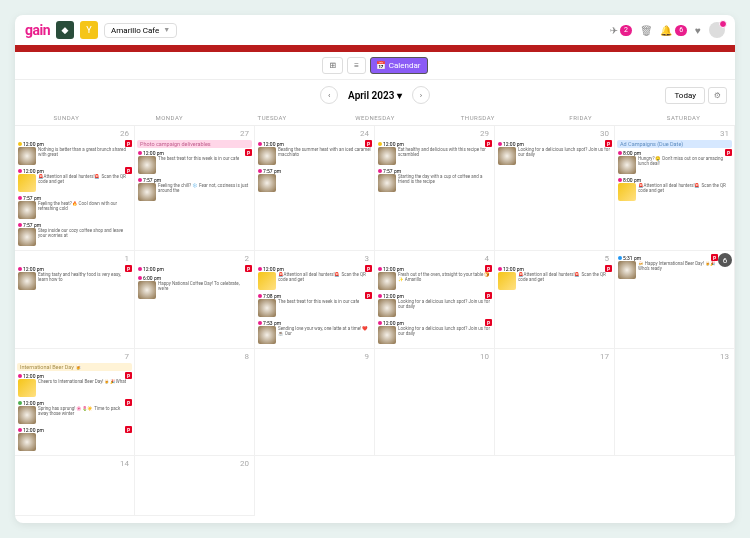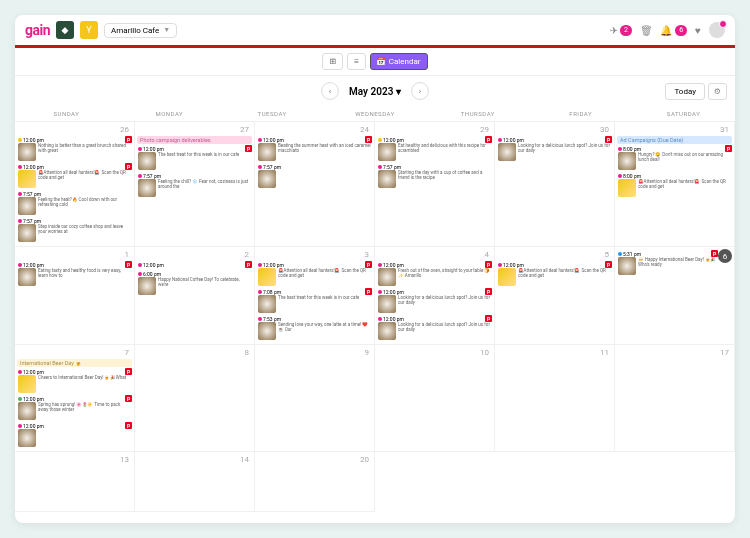--- a/index.html
+++ b/index.html
@@ -1,18 +1,18 @@
 <!DOCTYPE html>
 <html><head>
 <meta charset="utf-8">
 <style>
 *{box-sizing:border-box;margin:0;padding:0;font-family:-apple-system,BlinkMacSystemFont,"Segoe UI",Roboto,sans-serif}
 body{background:#e8f2f0;padding:15px;width:750px;height:538px;overflow:hidden}
 .app{background:#fff;border-radius:8px;box-shadow:0 2px 8px rgba(0,0,0,.08);height:508px;overflow:hidden;display:flex;flex-direction:column}
-.topbar{display:flex;align-items:center;padding:6px 10px;border-bottom:3px solid #b91c1c;gap:6px}
+.topbar{display:flex;align-items:center;padding:6px 10px;border-bottom:7px solid #b91c1c;gap:6px}
 .logo{font-weight:700;font-size:14px;color:#e91e8c;letter-spacing:-.5px}
 .ws-badge{width:18px;height:18px;border-radius:3px;display:flex;align-items:center;justify-content:center;font-size:9px;color:#fff}
 .ws-green{background:#2a4d3a}
 .ws-yellow{background:#f5c518}
 .brand-select{display:flex;align-items:flex-start;gap:4px;border:1px solid #ddd;border-radius:4px;padding:2px 6px;font-size:8px;cursor:pointer}
 .brand-select .chev{font-size:7px;color:#999}
 .topbar-right{margin-left:auto;display:flex;align-items:center;gap:8px}
 .badge-pill{display:inline-flex;align-items:center;gap:2px;font-size:8px}
 .badge-num{background:#e91e8c;color:#fff;border-radius:7px;padding:0 4px;font-size:7px;line-height:11px;min-width:11px;text-align:center}
 .icon-g{color:#888;font-size:10px}
@@ -80,21 +80,21 @@
   </div>
 
   <div class="viewbar">
     <button class="view-btn">⊞</button>
     <button class="view-btn">≡</button>
     <button class="view-btn active">📅 Calendar</button>
   </div>
 
   <div class="navbar">
     <div class="nav-arrow">‹</div>
-    <span class="month-label"><span>May 2023</span> ▾</span>
+    <span class="month-label"><span>April 2023</span> ▾</span>
     <div class="nav-arrow">›</div>
     <button class="today-btn">Today</button>
     <button class="gear-btn">⚙</button>
   </div>
 
   <div class="cal">
     <div class="dayhead" id="dayhead">
         <div>SUNDAY</div>
         <div>MONDAY</div>
         <div>TUESDAY</div>
@@ -491,23 +491,20 @@
         <div class="cell">
           <div class="daynum">8</div>
         </div>
         <div class="cell">
           <div class="daynum">9</div>
         </div>
         <div class="cell">
           <div class="daynum">10</div>
         </div>
         <div class="cell">
-          <div class="daynum">11</div>
-        </div>
-        <div class="cell">
           <div class="daynum">17</div>
         </div>
         <div class="cell">
           <div class="daynum">13</div>
         </div>
         <div class="cell">
           <div class="daynum">14</div>
         </div>
         <div class="cell">
           <div class="daynum">20</div>

